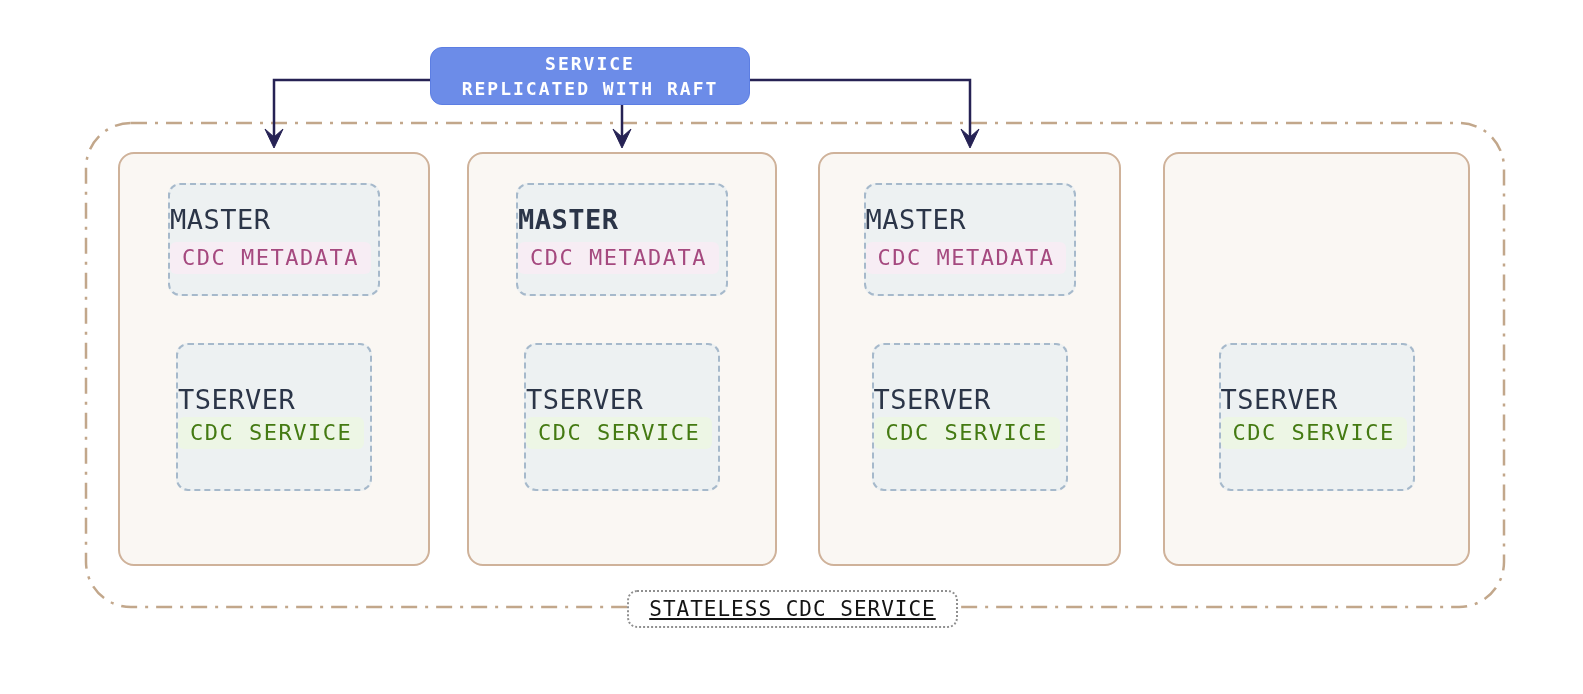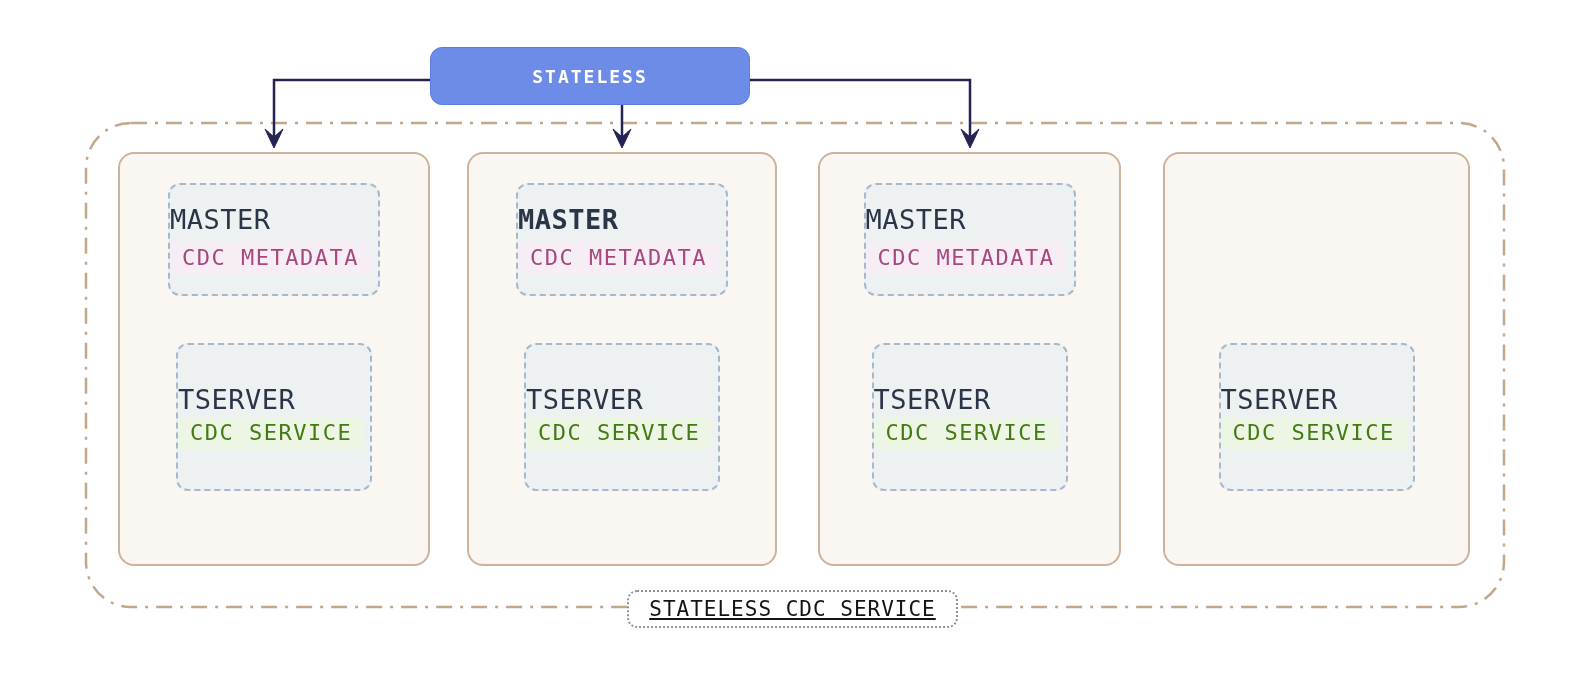--- a/index.html
+++ b/index.html
@@ -73,21 +73,22 @@
     <path d="M265 129 L274 148 L283 129 L274 137 Z" fill="#262254" stroke="#262254" stroke-width="1"></path>
 
     <path d="M622 105 V140" fill="none" stroke="#262254" stroke-width="2.5"></path>
     <path d="M613 129 L622 148 L631 129 L622 137 Z" fill="#262254" stroke="#262254" stroke-width="1"></path>
 
     <path d="M750 80 H970 V140" fill="none" stroke="#262254" stroke-width="2.5"></path>
     <path d="M961 129 L970 148 L979 129 L970 137 Z" fill="#262254" stroke="#262254" stroke-width="1"></path>
   </svg>
 
   <div class="title-box">
-    <span>STATELESS</span>
+    <span>SERVICE</span>
+    <span>REPLICATED WITH RAFT</span>
   </div>
 
   <div class="node node-1">
     <div class="inner-box master-box">
       <span class="inner-label">MASTER</span>
       <span class="badge badge-metadata">CDC METADATA</span>
     </div>
     <div class="inner-box tserver-box">
       <span class="inner-label">TSERVER</span>
       <span class="badge badge-service">CDC SERVICE</span>

